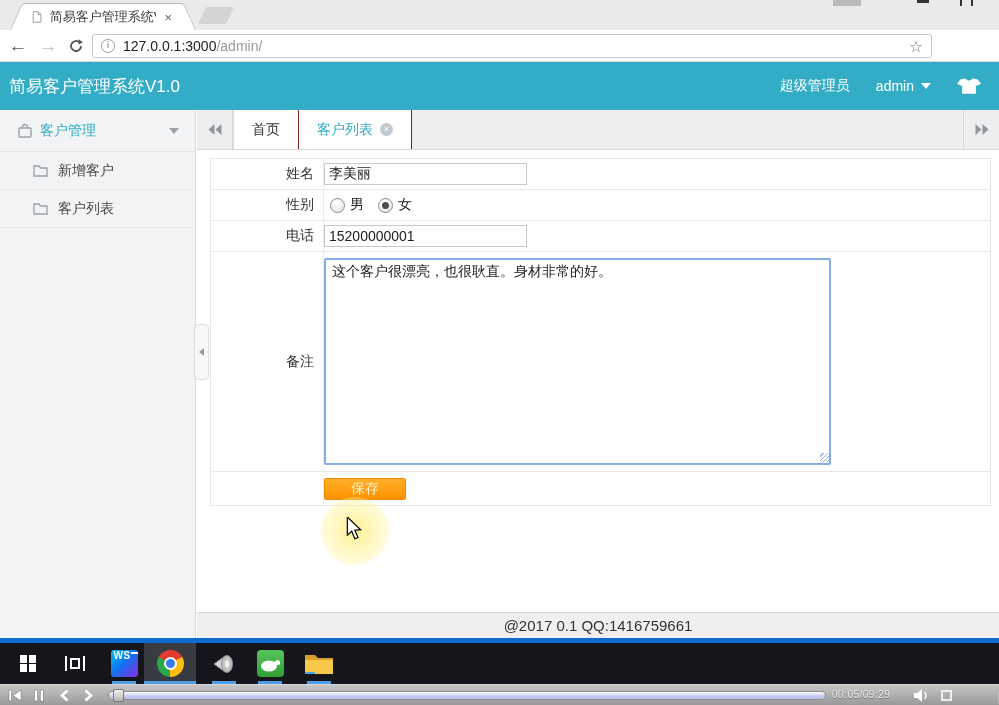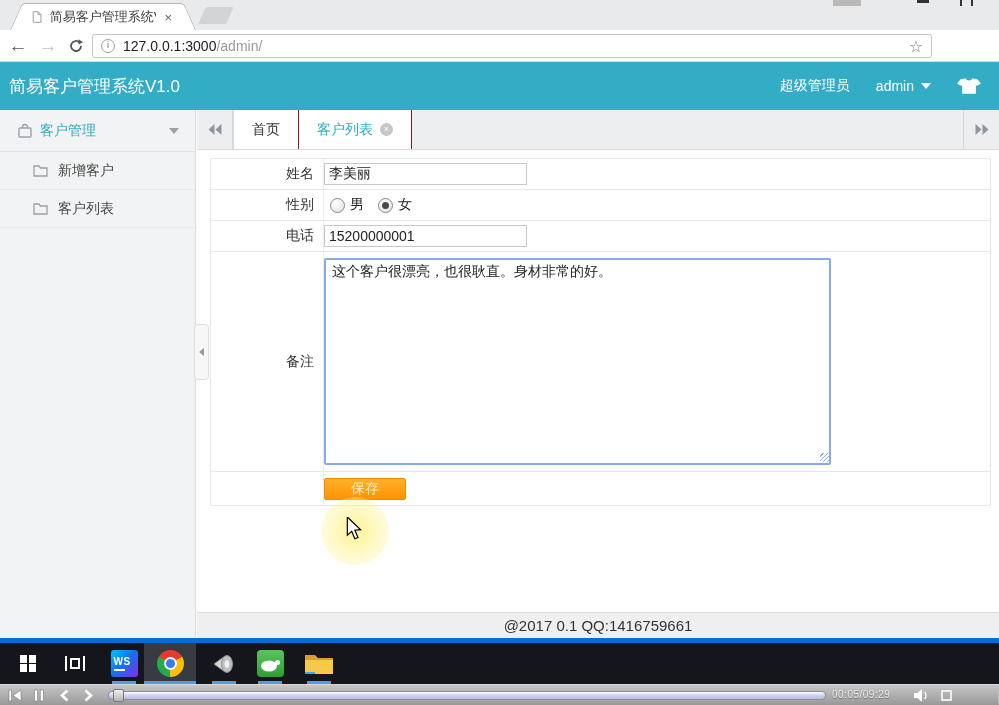--- a/index.html
+++ b/index.html
@@ -81,21 +81,21 @@
   .blue-strip { position:absolute; left:0; top:638px; width:999px; height:5px; background:#0e6cd0; }
   .taskbar { position:absolute; left:0; top:643px; width:999px; height:41px; background:#14161b; }
   .tb-btn { position:absolute; top:0; height:41px; display:flex; align-items:center; justify-content:center; }
   .start-btn { left:8px; width:40px; }
   .win-logo { display:grid; grid-template-columns:7.5px 7.5px; grid-template-rows:7.5px 7.5px; gap:1.5px; }
   .win-logo i { background:#fff; }
   .taskview-btn { left:56px; width:38px; }
   .tv-ico { width:20px; height:15px; border-left:2px solid #fff; border-right:2px solid #fff; display:flex; align-items:center; justify-content:center; }
   .tv-ico i { width:10px; height:11px; border:2px solid #fff; }
   .ws-btn { left:104px; width:40px; }
-  .ws-ico { width:27px; height:27px; border-radius:3px; background:linear-gradient(135deg,#00c4f5 0%,#1172f0 48%,#8a2be2 100%); color:#fff; font-size:10px; font-weight:bold; display:flex; flex-direction:column; align-items:flex-start; justify-content:center; padding-left:3px; }
+  .ws-ico { width:27px; height:27px; border-radius:3px; background:linear-gradient(135deg,#00c4f5 0%,#1172f0 48%,#8a2be2 100%); color:#fff; font-size:10px; font-weight:bold; display:flex; flex-direction:row; align-items:flex-start; justify-content:center; padding-left:3px; }
   .ws-ico b { letter-spacing:0.5px; }
   .ws-ico i { display:block; width:11px; height:2px; background:#fff; margin-top:2px; }
   .chrome-cell { left:144px; width:52px; background:#383b42; }
   .chrome-logo { width:27px; height:27px; border-radius:50%; background:conic-gradient(from 60deg, #fdbe11 0 120deg, #28a94a 0 240deg, #e33b2e 0 360deg); display:flex; align-items:center; justify-content:center; }
   .chrome-logo .mid { width:13px; height:13px; border-radius:50%; background:#fff; display:flex; align-items:center; justify-content:center; }
   .chrome-logo .dot { width:9px; height:9px; border-radius:50%; background:#3a7af0; }
   .audio-btn { left:204px; width:40px; }
   .green-btn { left:250px; width:40px; }
   .green-ico { width:27px; height:27px; border-radius:4px; background:linear-gradient(#58c55c,#2f9e33); display:flex; align-items:center; justify-content:center; }
   .folder-btn { left:298px; width:42px; }

